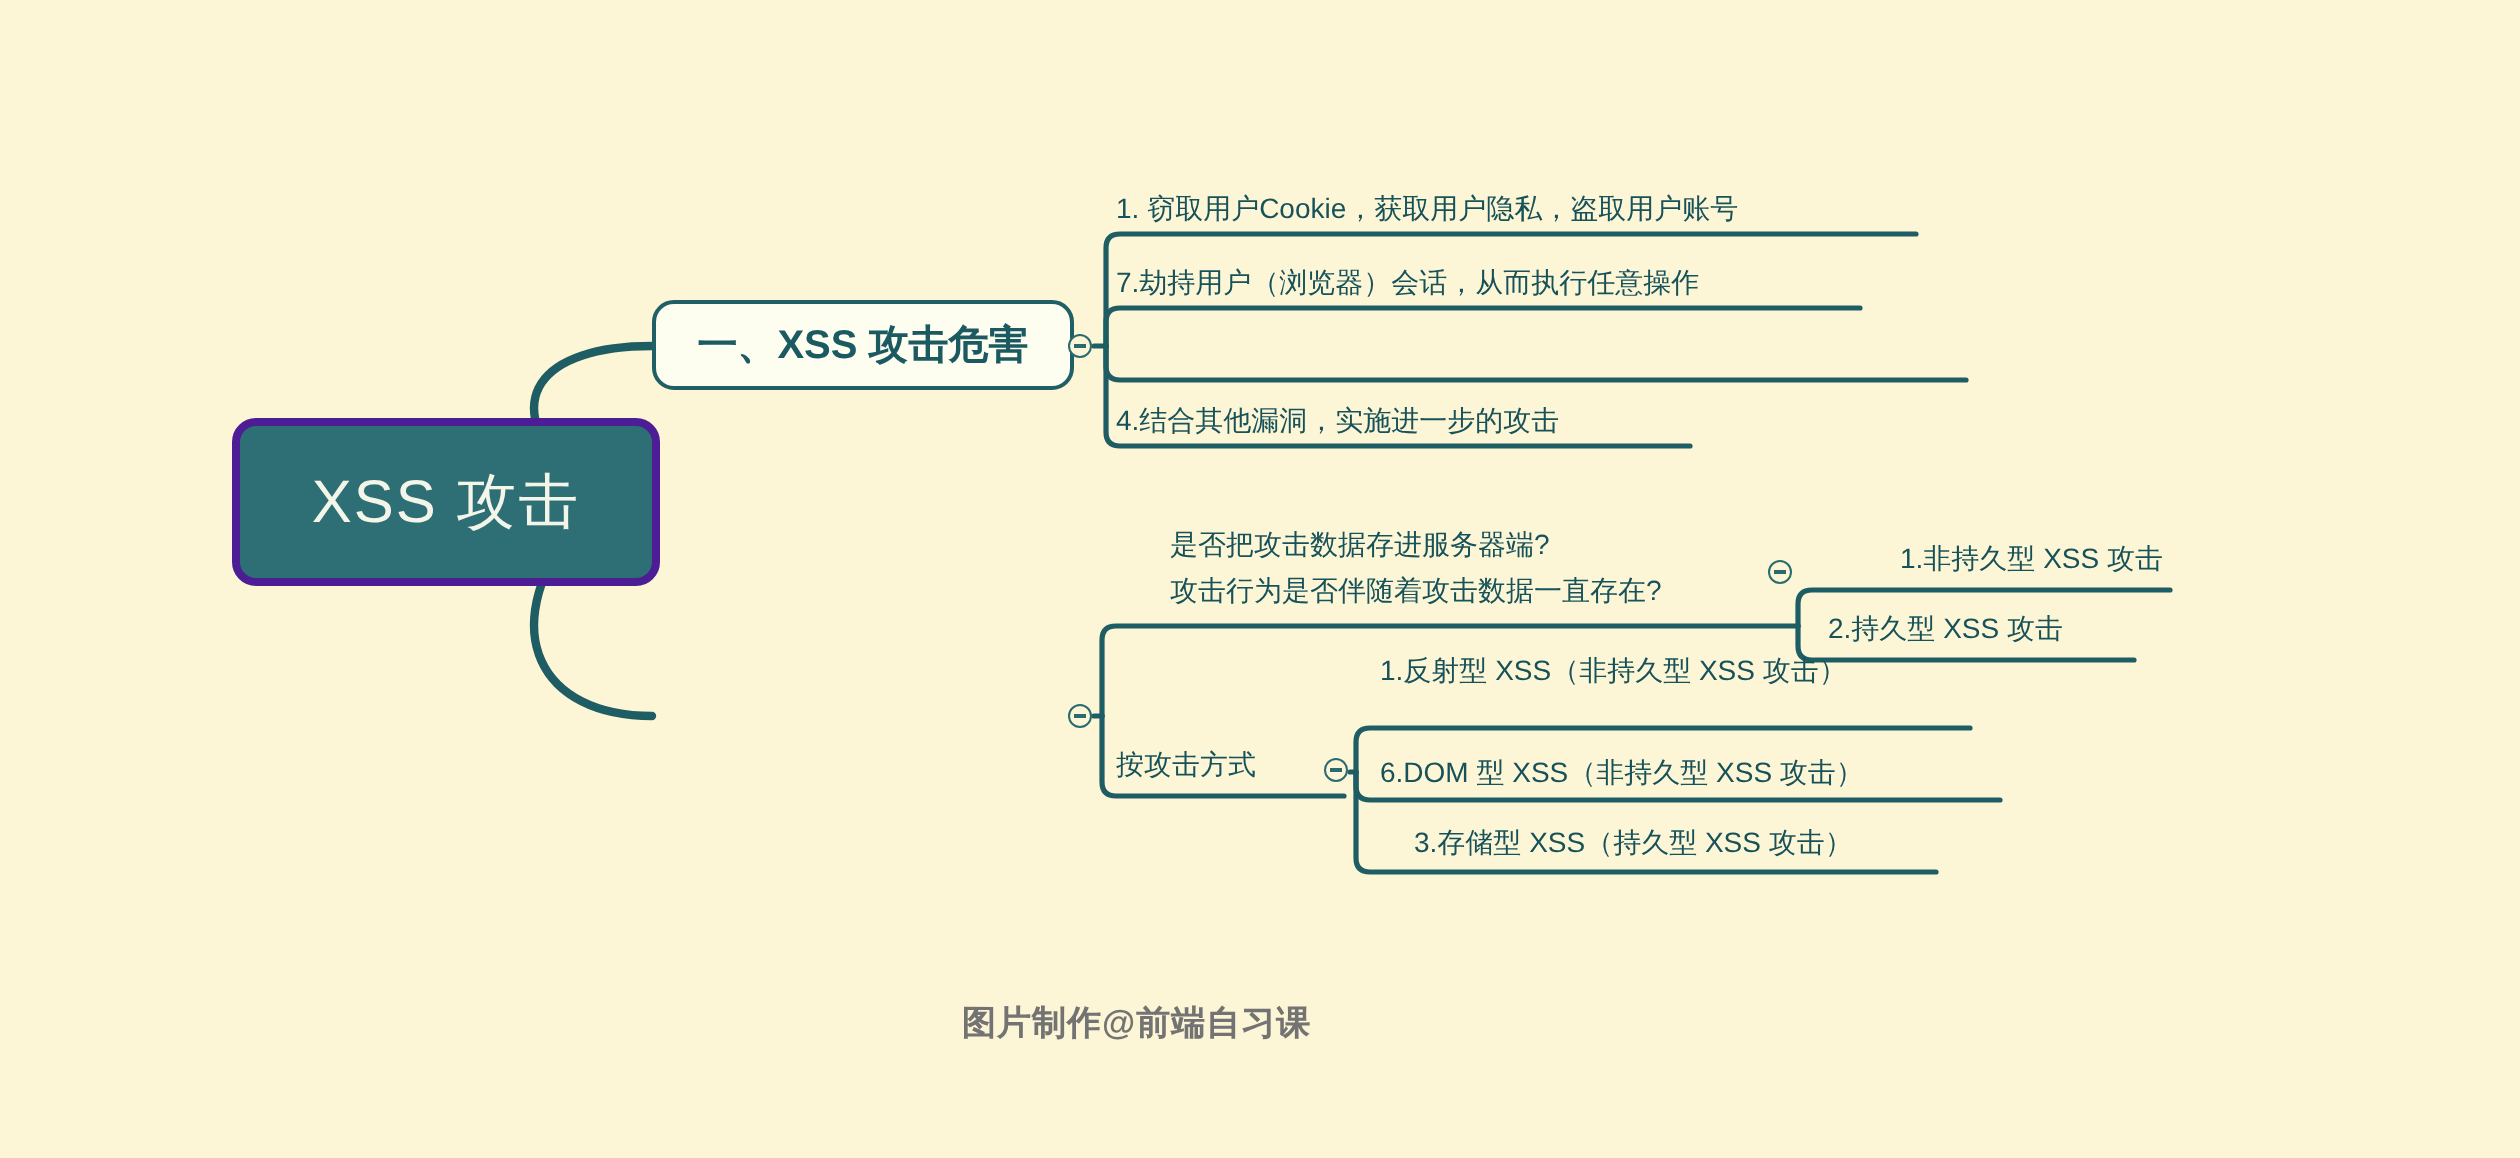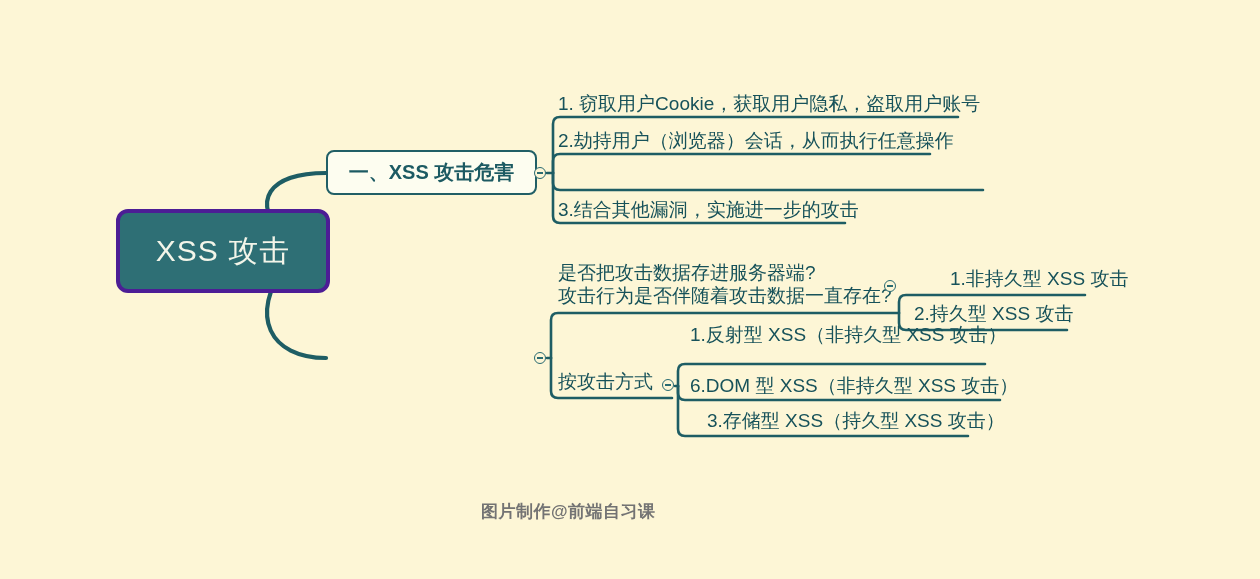--- a/index.html
+++ b/index.html
@@ -22,28 +22,28 @@
     display:flex;align-items:center;justify-content:center;
     color:#f3f5e9;font-size:30px;letter-spacing:1px;
   }
   .branch-node{
     position:absolute;width:211px;height:45px;
     background:#fdfdf0;border:2.5px solid #215f66;border-radius:8px;
     box-sizing:border-box;
     display:flex;align-items:center;justify-content:center;
     color:#1c5a62;font-size:20px;font-weight:600;
   }
-  #node-harm{left:326px;top:150px;}
+  #node-harm{left:326px;top:150px;border-radius:11px;}
   #node-class{left:326px;top:335px;}
 
   .topic{
     position:absolute;
-    color:#17525a;font-size:19px;line-height:22px;white-space:nowrap;
+    color:#17525a;font-size:14px;line-height:22px;white-space:nowrap;
   }
-  .qline{display:block;}
+  .qline{display:block;margin-left:27px;}
 
   .collapse{
     position:absolute;width:12px;height:12px;border-radius:50%;
     border:1.5px solid #2a6b72;background:#fdf6d6;box-sizing:border-box;
     display:flex;align-items:center;justify-content:center;
     cursor:pointer;
   }
   .collapse .minus{width:6px;height:1.6px;background:#2a6b72;}
 
   .footer{
@@ -82,22 +82,22 @@
 
   <div class="central-node">
     <span>XSS 攻击</span>
   </div>
 
   <div class="branch-node" id="node-harm">
     <span>一、XSS 攻击危害</span>
   </div>
 
   <div class="topic" style="left:558px;top:93px;">1. 窃取用户Cookie，获取用户隐私，盗取用户账号</div>
-  <div class="topic" style="left:558px;top:130px;">2.劫持用户（浏览器）会话，从而执行任意操作</div>
-  <div class="topic" style="left:558px;top:199px;">3.结合其他漏洞，实施进一步的攻击</div>
+  <div class="topic" style="left:558px;top:130px;">7.劫持用户（浏览器）会话，从而执行任意操作</div>
+  <div class="topic" style="left:558px;top:199px;">4.结合其他漏洞，实施进一步的攻击</div>
 
   <div class="topic" style="left:558px;top:261px;line-height:23px;">
     <span class="qline">是否把攻击数据存进服务器端?</span>
     <span class="qline">攻击行为是否伴随着攻击数据一直存在?</span>
   </div>
 
   <div class="topic" style="left:914px;top:268px;margin-left:36px;">1.非持久型 XSS 攻击</div>
   <div class="topic" style="left:914px;top:303px;">2.持久型 XSS 攻击</div>
 
   <div class="topic" style="left:558px;top:371px;">按攻击方式</div>

